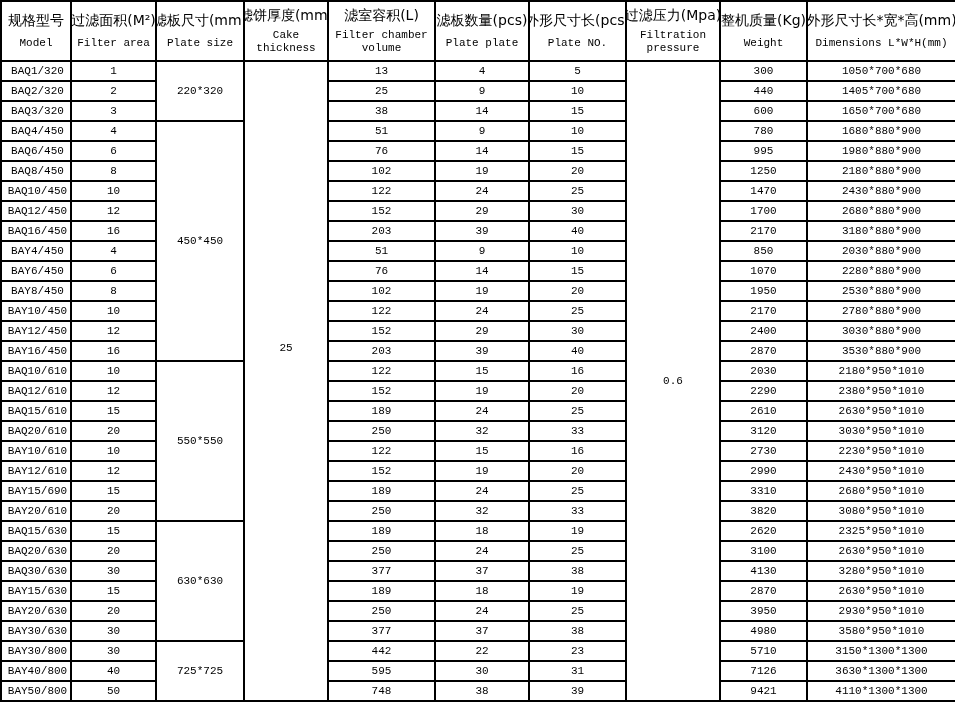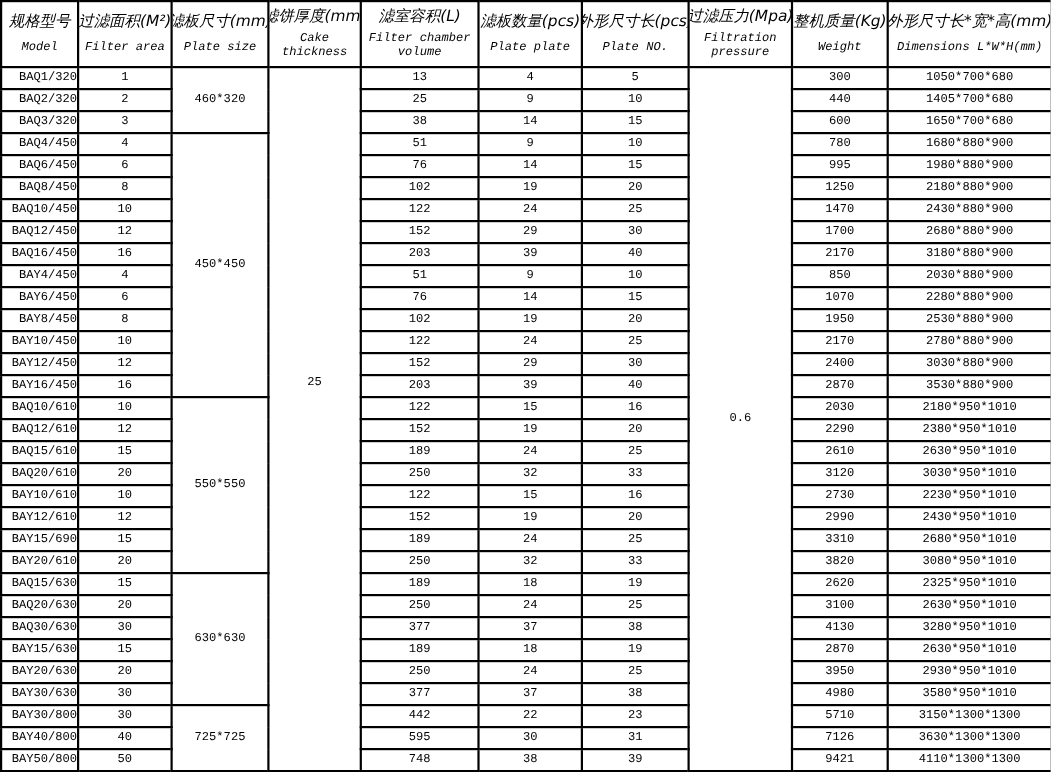--- a/index.html
+++ b/index.html
@@ -21,21 +21,21 @@
     background: #ffffff;
     font-family: "Liberation Mono", "DejaVu Sans Mono", monospace;
   }
   th, td {
     border: 2px solid #000000;
     padding: 0;
     overflow: hidden;
     vertical-align: middle;
   }
   thead tr { height: 60px; }
-  th { font-weight: normal; font-style: italic; }
+  th { font-weight: normal; }
   .th-inner {
     display: flex;
     flex-direction: column;
     justify-content: space-evenly;
     align-items: center;
     height: 58px;
   }
   .cn {
     font-size: 14px;
     line-height: 16px;
@@ -48,21 +48,21 @@
     text-align: center;
     font-family: "Liberation Mono", "DejaVu Sans Mono", monospace;
   }
   tbody tr { height: 20px; }
   tbody td {
     font-size: 11px;
     text-align: center;
     line-height: 12px;
   }
   td.model {
-    text-align: right;
+    text-align: center;
     padding-left: 3px;
   }
   .cake-val {
     transform: translateY(-33px);
   }
 </style>
 </head>
 <body>
 
 <div class="table-wrap">
@@ -140,21 +140,21 @@
             <div class="cn">外形尺寸长*宽*高(mm)</div>
             <div class="en">Dimensions L*W*H(mm)</div>
           </div>
         </th>
       </tr>
     </thead>
     <tbody id="table-body">
         <tr>
           <td class="model">BAQ1/320</td>
           <td>1</td>
-          <td rowspan="3">460*320</td>
+          <td rowspan="3">220*320</td>
           <td rowspan="32">
             <div class="cake-val">25</div>
           </td>
           <td>13</td>
           <td>4</td>
           <td>5</td>
           <td rowspan="32">0.6</td>
           <td>300</td>
           <td>1050*700*680</td>
         </tr>

